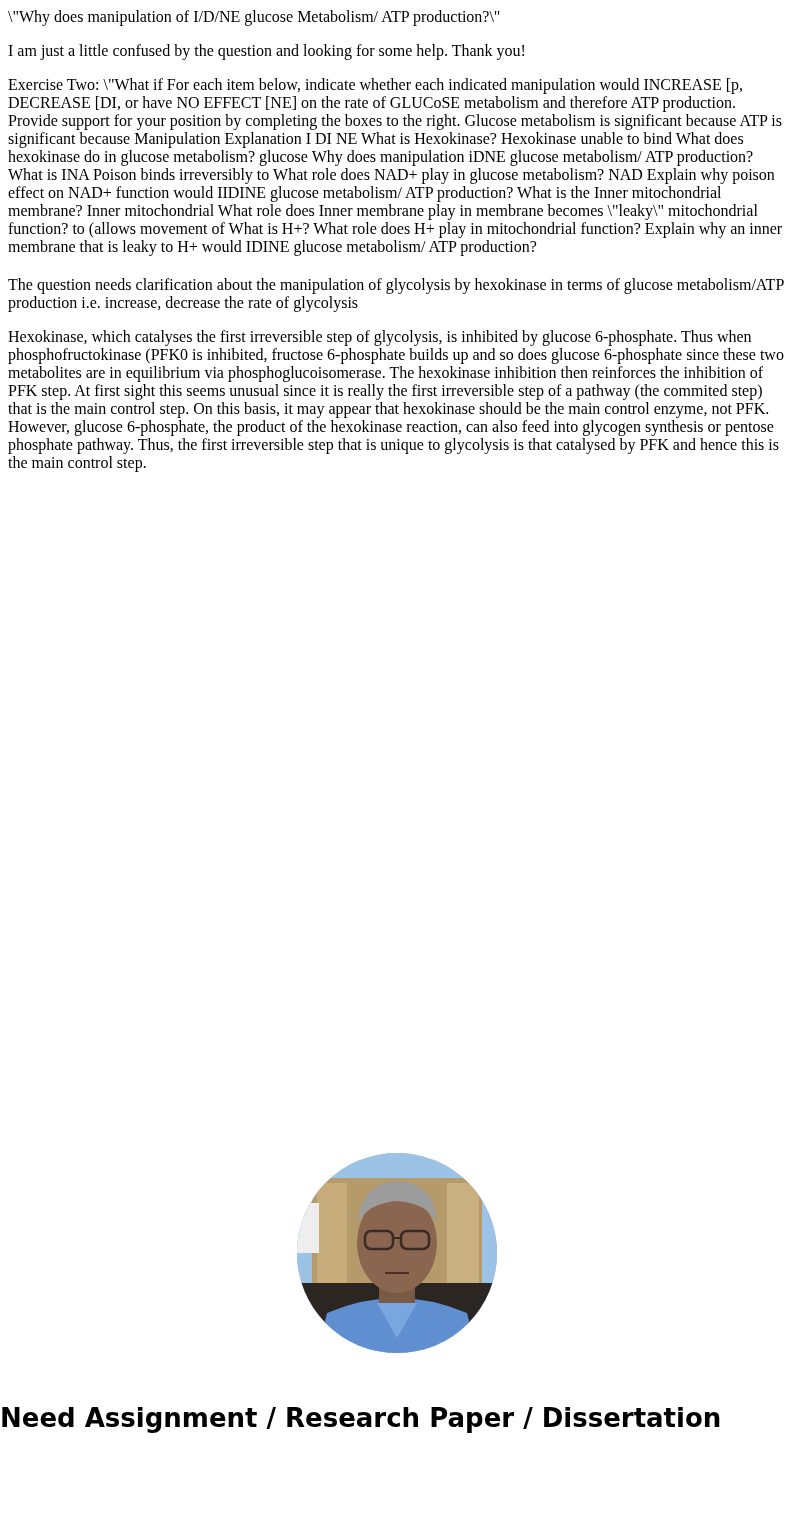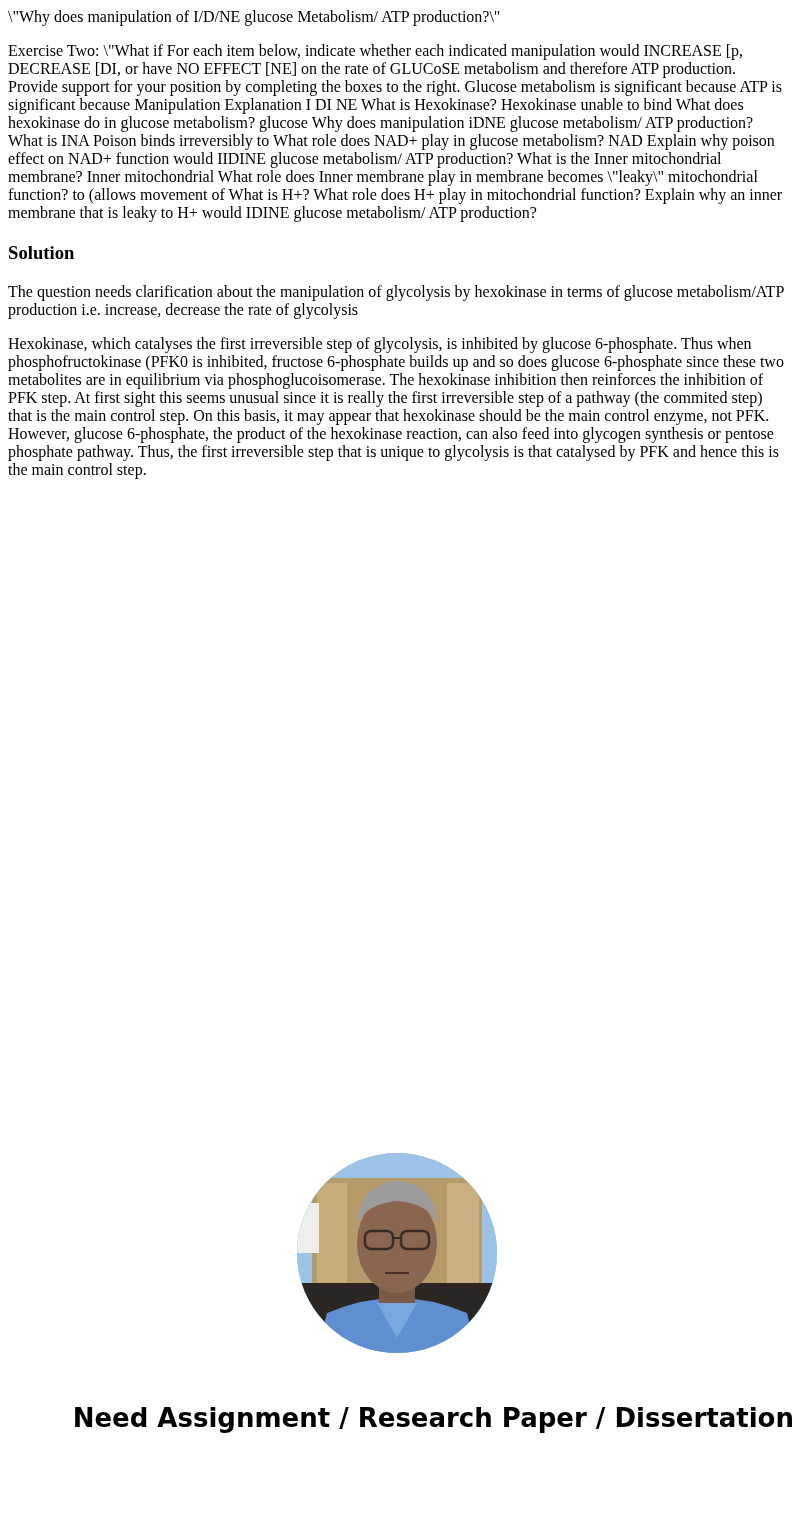--- a/index.html
+++ b/index.html
@@ -42,37 +42,37 @@
       height: 200px;
       border-radius: 50%;
       overflow: hidden;
       background: #8fb3d9;
     }
     .promo {
       position: absolute;
       left: 0;
       top: 1403px;
       width: 794px;
-      text-align: right;
+      text-align: left;
       font-family: "DejaVu Sans", sans-serif;
       font-weight: bold;
       font-size: 26px;
       line-height: 30px;
       color: #000000;
     }
     .promo div { margin: 0; }
   </style>
 </head>
 <body>
 
 <div class="content">
   <p>\"Why does manipulation of I/D/NE glucose Metabolism/ ATP production?\"</p>
+  <p>I am just a little confused by the question and looking for some help. Thank you!</p>
   <p class="p-exercise">Exercise Two: \"What if For each item below, indicate whether each indicated manipulation would INCREASE [p, DECREASE [DI, or have NO EFFECT [NE] on the rate of GLUCoSE metabolism and therefore ATP production. Provide support for your position by completing the boxes to the right. Glucose metabolism is significant because ATP is significant because Manipulation Explanation I DI NE What is Hexokinase? Hexokinase unable to bind What does hexokinase do in glucose metabolism? glucose Why does manipulation iDNE glucose metabolism/ ATP production? What is INA Poison binds irreversibly to What role does NAD+ play in glucose metabolism? NAD Explain why poison effect on NAD+ function would IIDINE glucose metabolism/ ATP production? What is the Inner mitochondrial membrane? Inner mitochondrial What role does Inner membrane play in membrane becomes \"leaky\" mitochondrial function? to (allows movement of What is H+? What role does H+ play in mitochondrial function? Explain why an inner membrane that is leaky to H+ would IDINE glucose metabolism/ ATP production?</p>
 
-  <h3>Solution</h3>
   <p>The question needs clarification about the manipulation of glycolysis by hexokinase in terms of glucose metabolism/ATP production i.e. increase, decrease the rate of glycolysis</p>
   <p>Hexokinase, which catalyses the first irreversible step of glycolysis, is inhibited by glucose 6-phosphate. Thus when phosphofructokinase (PFK0 is inhibited, fructose 6-phosphate builds up and so does glucose 6-phosphate since these two metabolites are in equilibrium via phosphoglucoisomerase. The hexokinase inhibition then reinforces the inhibition of PFK step. At first sight this seems unusual since it is really the first irreversible step of a pathway (the commited step) that is the main control step. On this basis, it may appear that hexokinase should be the main control enzyme, not PFK. However, glucose 6-phosphate, the product of the hexokinase reaction, can also feed into glycogen synthesis or pentose phosphate pathway. Thus, the first irreversible step that is unique to glycolysis is that catalysed by PFK and hence this is the main control step.</p>
 </div>
 
 <div class="avatar">
   <svg width="200" height="200" viewBox="0 0 200 200" xmlns="http://www.w3.org/2000/svg">
 
     <rect x="0" y="0" width="200" height="200" fill="#9cc3e6"></rect>
 
     <rect x="15" y="25" width="170" height="110" fill="#b59a6a"></rect>

